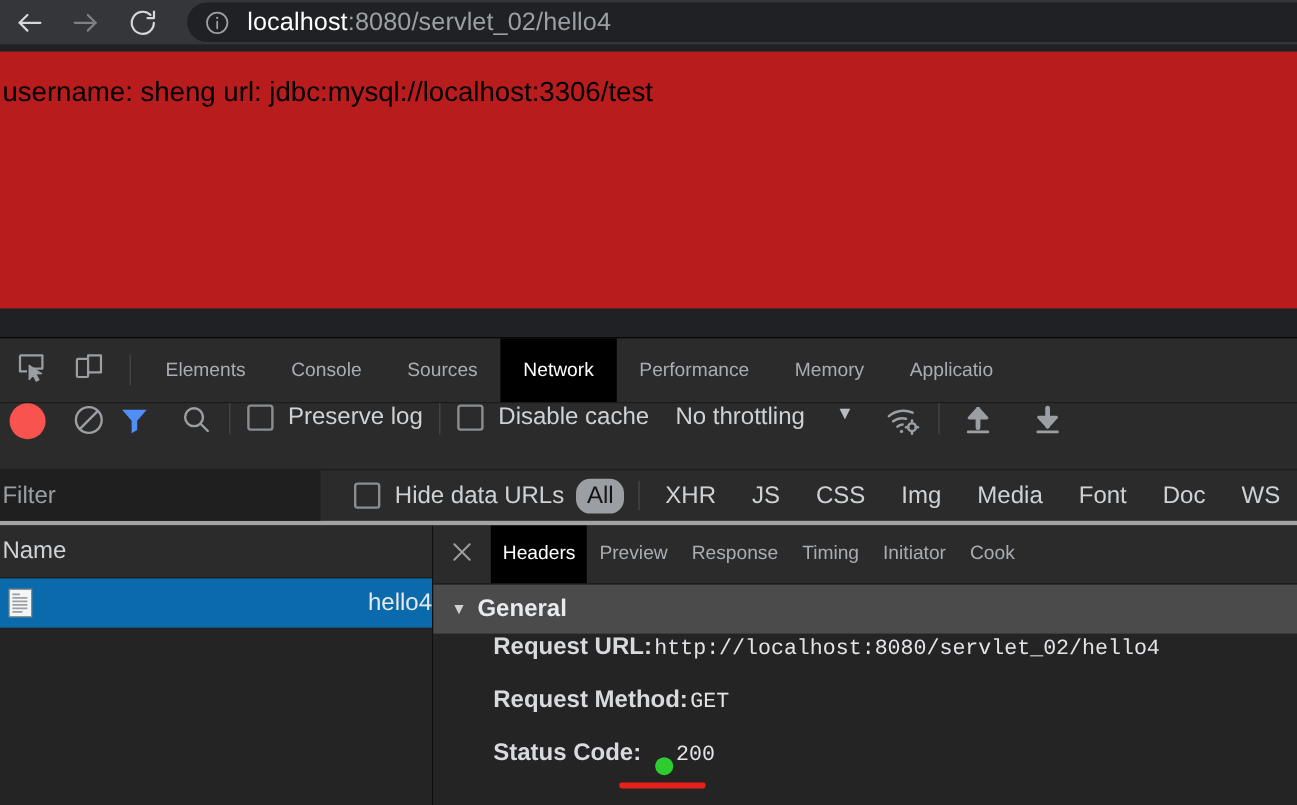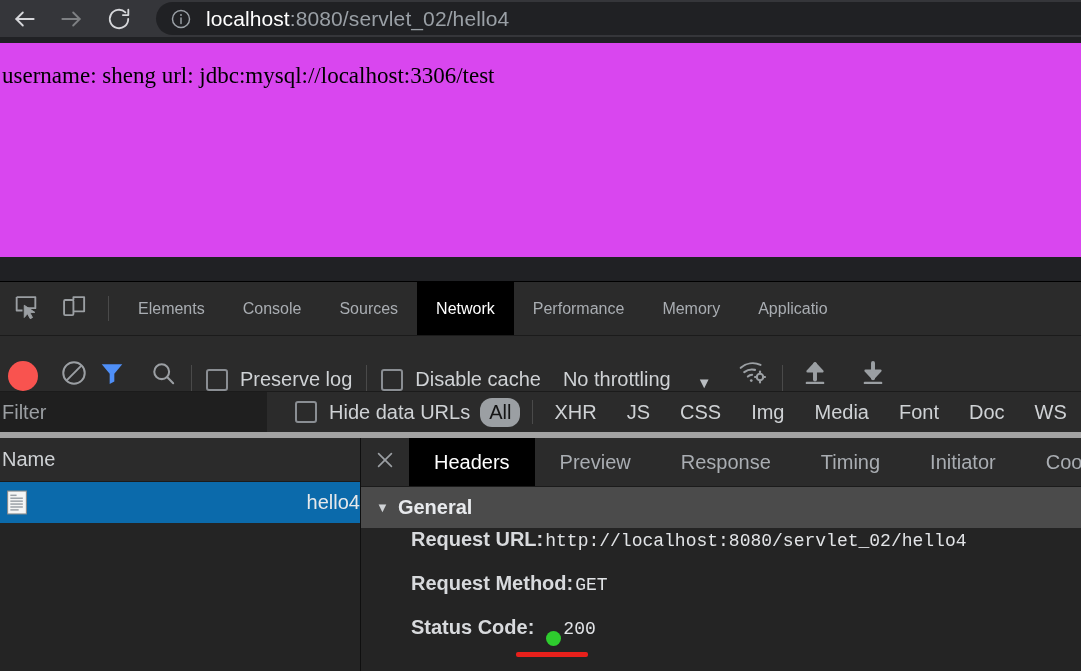--- a/index.html
+++ b/index.html
@@ -46,23 +46,22 @@
     white-space: nowrap;
     letter-spacing: 0.1px;
     position: relative;
   }
   #url-text .host { color: #ffffff; }
 
   
   #page-viewport {
     position: absolute; left: 0; top: 43px;
     width: 1081px; height: 214px;
-    background: #d946ef;
+    background: #b91c1c;
     overflow: hidden;
-    font-family: Liberation Serif, serif;
   }
   #page-body-text {
     font-size: 23px;
     color: #000000;
     padding: 20px 0 0 2px;
     white-space: nowrap;
   }
 
   
   #devtools {
@@ -102,21 +101,21 @@
   }
   .dt-tab.active {
     background: #000000;
     color: #ffffff;
   }
 
   
   #network-controlbar {
     height: 56px;
     background: #2b2b2b;
-    display: flex; align-items: flex-end;
+    display: flex; align-items: flex-start;
     flex: none;
     border-bottom: 1px solid #1b1b1b;
   }
   #record-button {
     width: 30px; height: 30px; border-radius: 50%;
     background: #f9534f;
     margin-left: 8px;
     flex: none;
   }
   #clear-button { margin-left: 22px; color: #9b9fa3; flex:none; display:flex; }
@@ -149,21 +148,21 @@
   #network-conditions-icon { margin-left: 26px; color: #9b9fa3; flex:none; display:flex; }
   #import-har-button { margin-left: 4px; color: #9b9fa3; flex:none; display:flex; }
   #export-har-button { margin-left: 30px; color: #9b9fa3; flex:none; display:flex; }
 
   
   #network-filterbar {
     height: 46px;
     background: #2b2b2b;
     display: flex; align-items: center;
     flex: none;
-    border-bottom: 6px solid #a3a3a3;
+    border-bottom: 4px solid #a3a3a3;
   }
   #filter-input {
     width: 313px; height: 100%;
     background: #1f1f1f;
     border: none; outline: none;
     color: #cfd2d5;
     font-size: 20px;
     font-family: "Liberation Sans", sans-serif;
     padding-left: 2px;
   }
@@ -227,22 +226,22 @@
     display: flex; align-items: stretch;
     border-bottom: 1px solid #1b1b1b;
   }
   #details-close-button {
     width: 48px;
     display: flex; align-items: center; justify-content: center;
     color: #9b9fa3; flex: none;
   }
   .d-tab {
     display: flex; align-items: center;
-    padding: 0 25px;
-    font-size: 20px; color: #a9adb2;
+    padding: 0 10px;
+    font-size: 16px; color: #a9adb2;
     white-space: nowrap; flex: none;
   }
   .d-tab.active { background: #000000; color: #ffffff; }
 
   #headers-content {
     flex: 1 1 auto;
     overflow: hidden;
     background: #242424;
   }
   .section-header {

